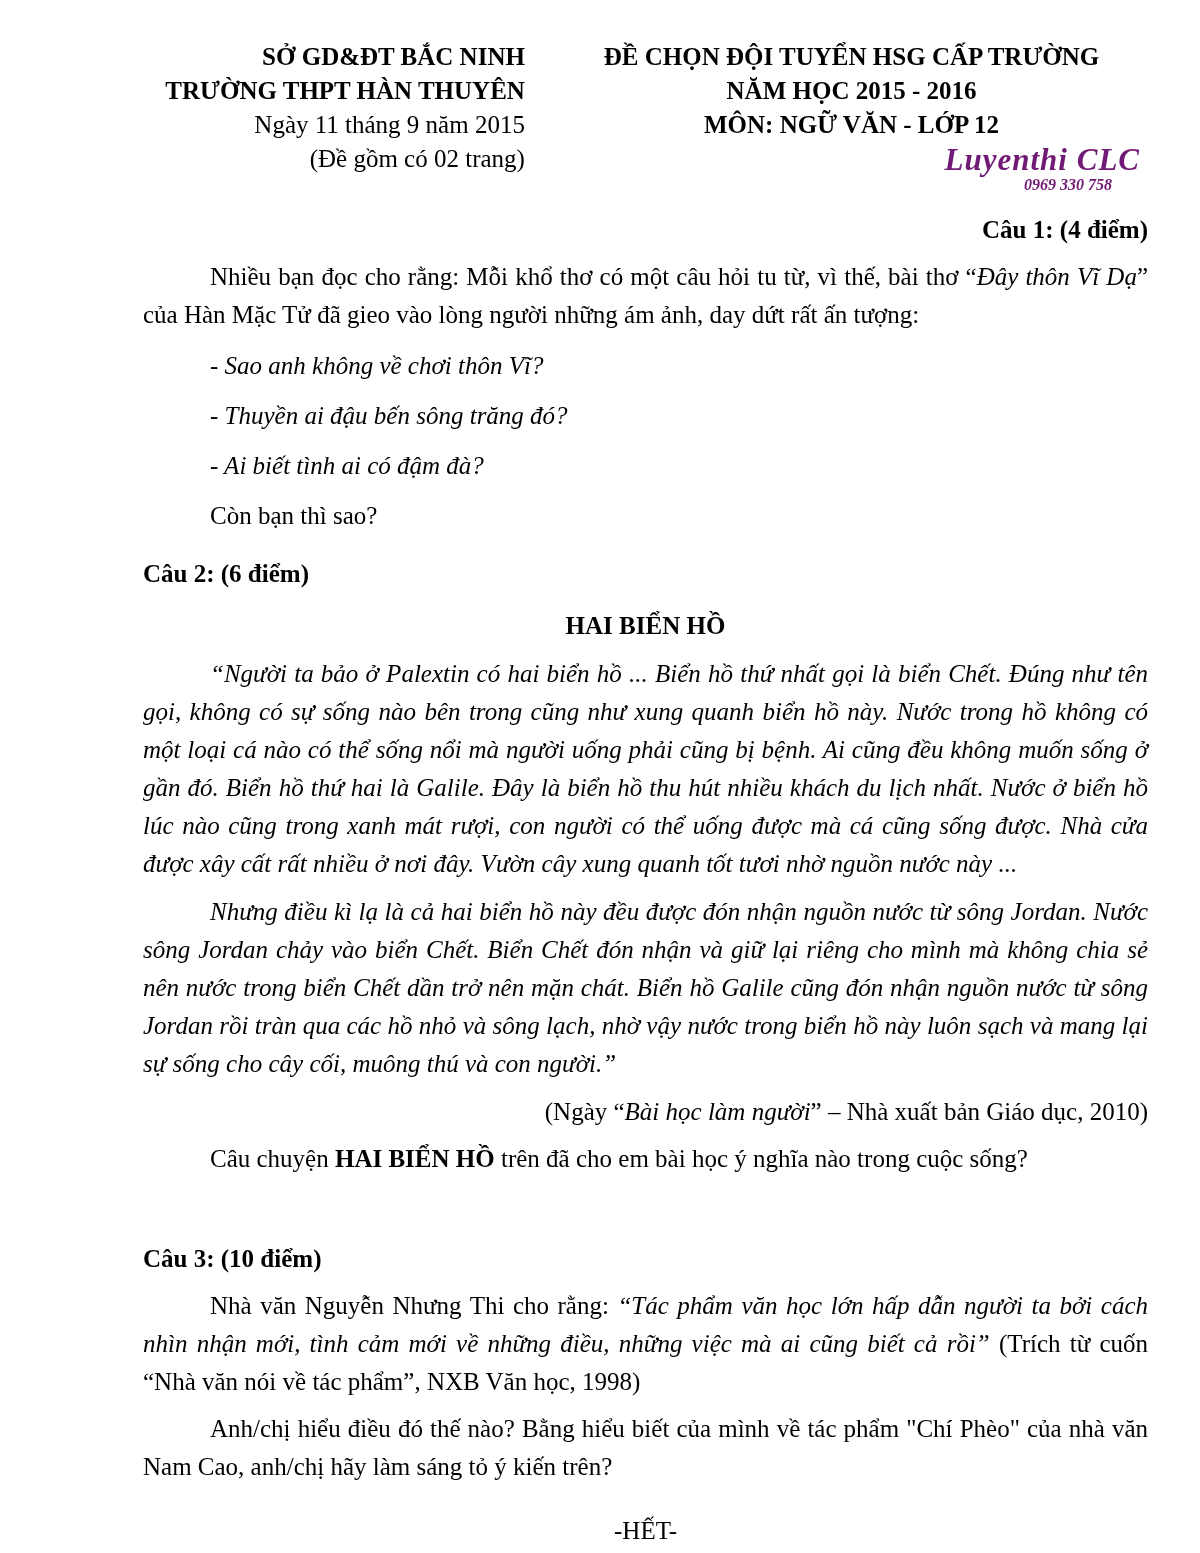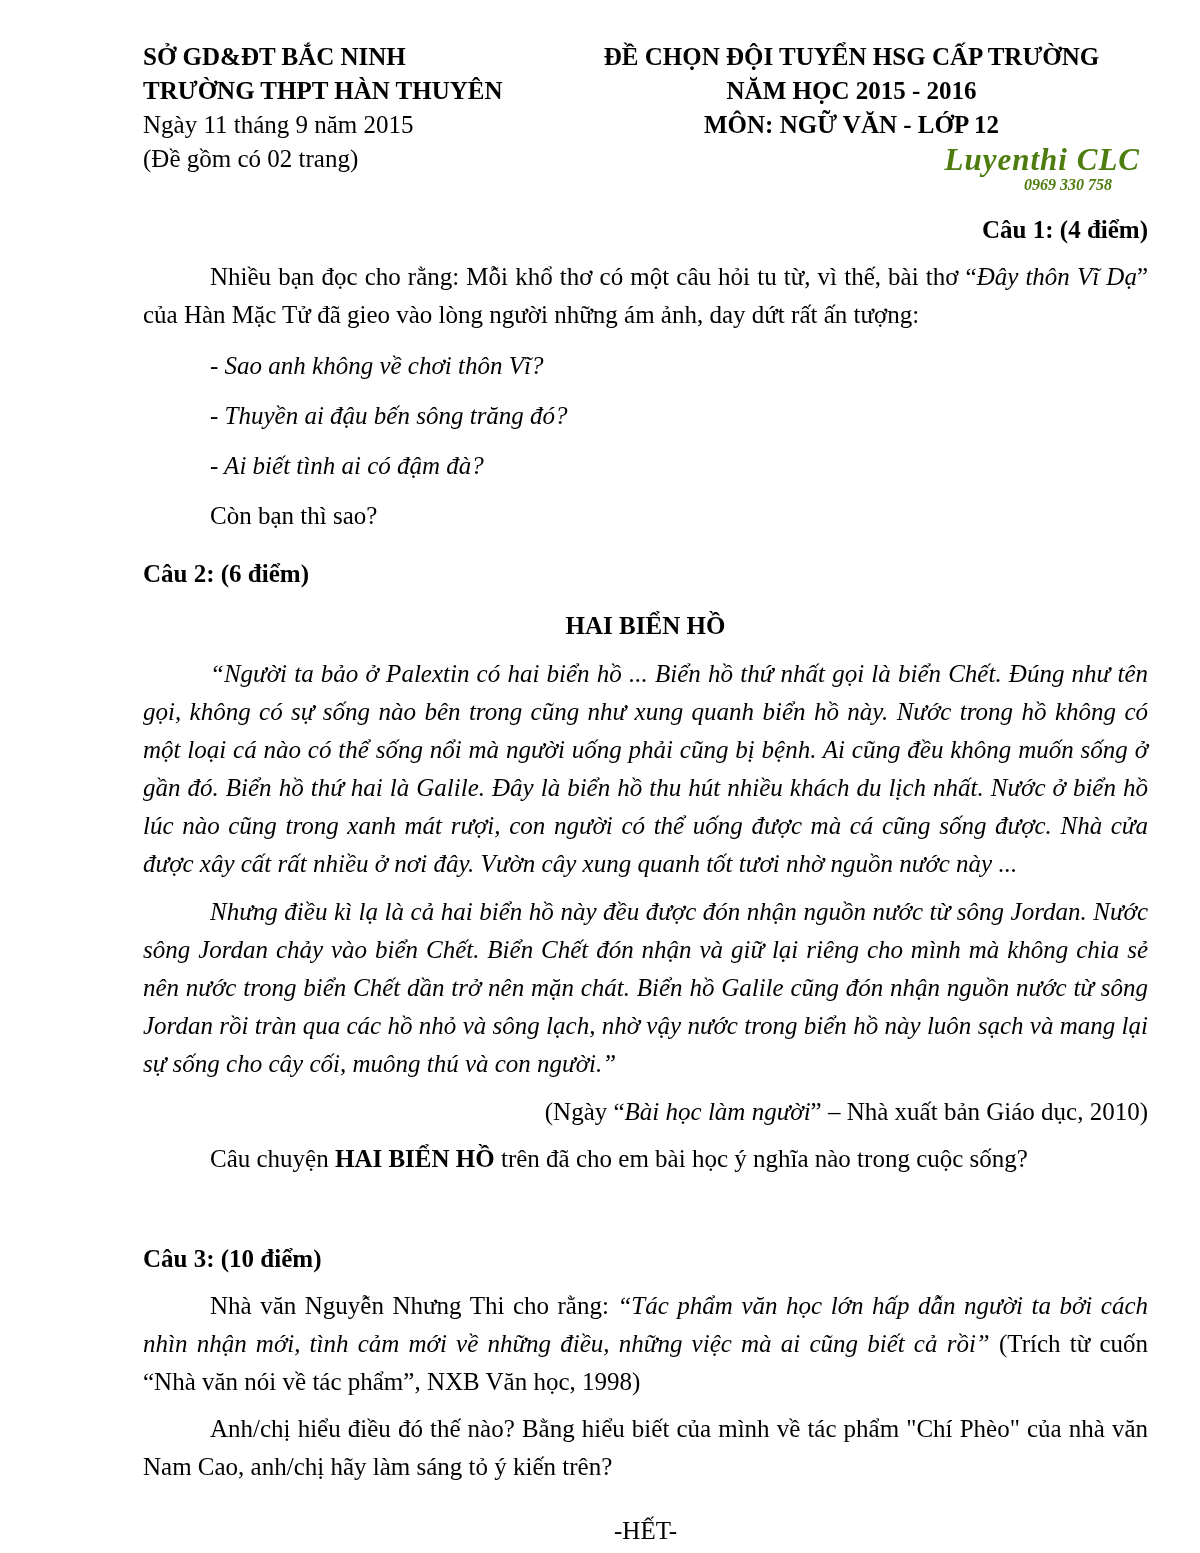--- a/index.html
+++ b/index.html
@@ -11,25 +11,25 @@
     height: 1553px;
     background: #ffffff;
     padding: 40px 52px 20px 143px;
     overflow: hidden;
     font-size: 25px;
     line-height: 1.52;
   }
 
   
   .header { display: flex; justify-content: space-between; align-items: flex-start; }
-  .header-left  { width: 38%; text-align: left; line-height: 1.36; }
+  .header-left  { width: 38%; text-align: right; line-height: 1.36; }
   .header-right { width: 59%; text-align: center; line-height: 1.36; }
   .bold { font-weight: bold; }
 
-  .logo { text-align: right; padding-right: 8px; margin-top: 2px; color: #4d7c0f; }
+  .logo { text-align: right; padding-right: 8px; margin-top: 2px; color: #701a75; }
   .logo-name  { font-size: 31px; font-weight: bold; font-style: italic; line-height: 1.05; letter-spacing: 1px; }
   .logo-phone { font-size: 16px; font-weight: bold; font-style: italic; line-height: 1.0; padding-right: 28px; }
 
   
   .q-heading { font-weight: bold; margin-top: 16px; }
   .q1-heading { margin-top: 18px; text-align: right; }
   .q3-heading { margin-top: 62px; }
 
   p { margin: 9px 0; }
   .indent { text-indent: 67px; }

